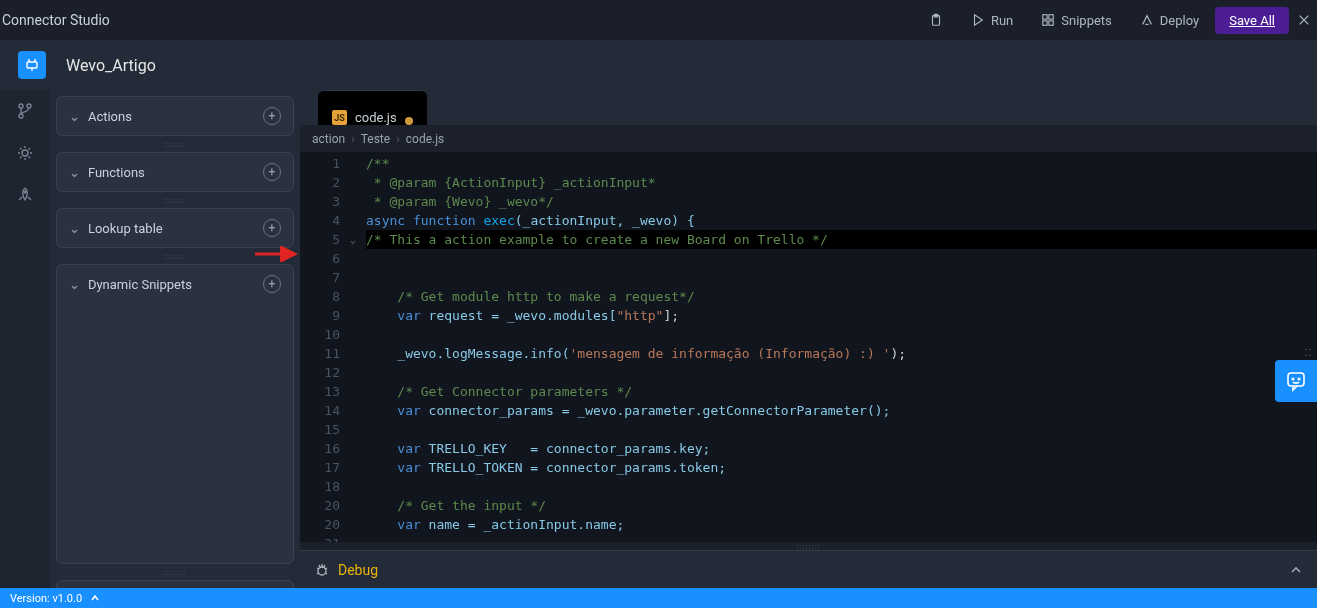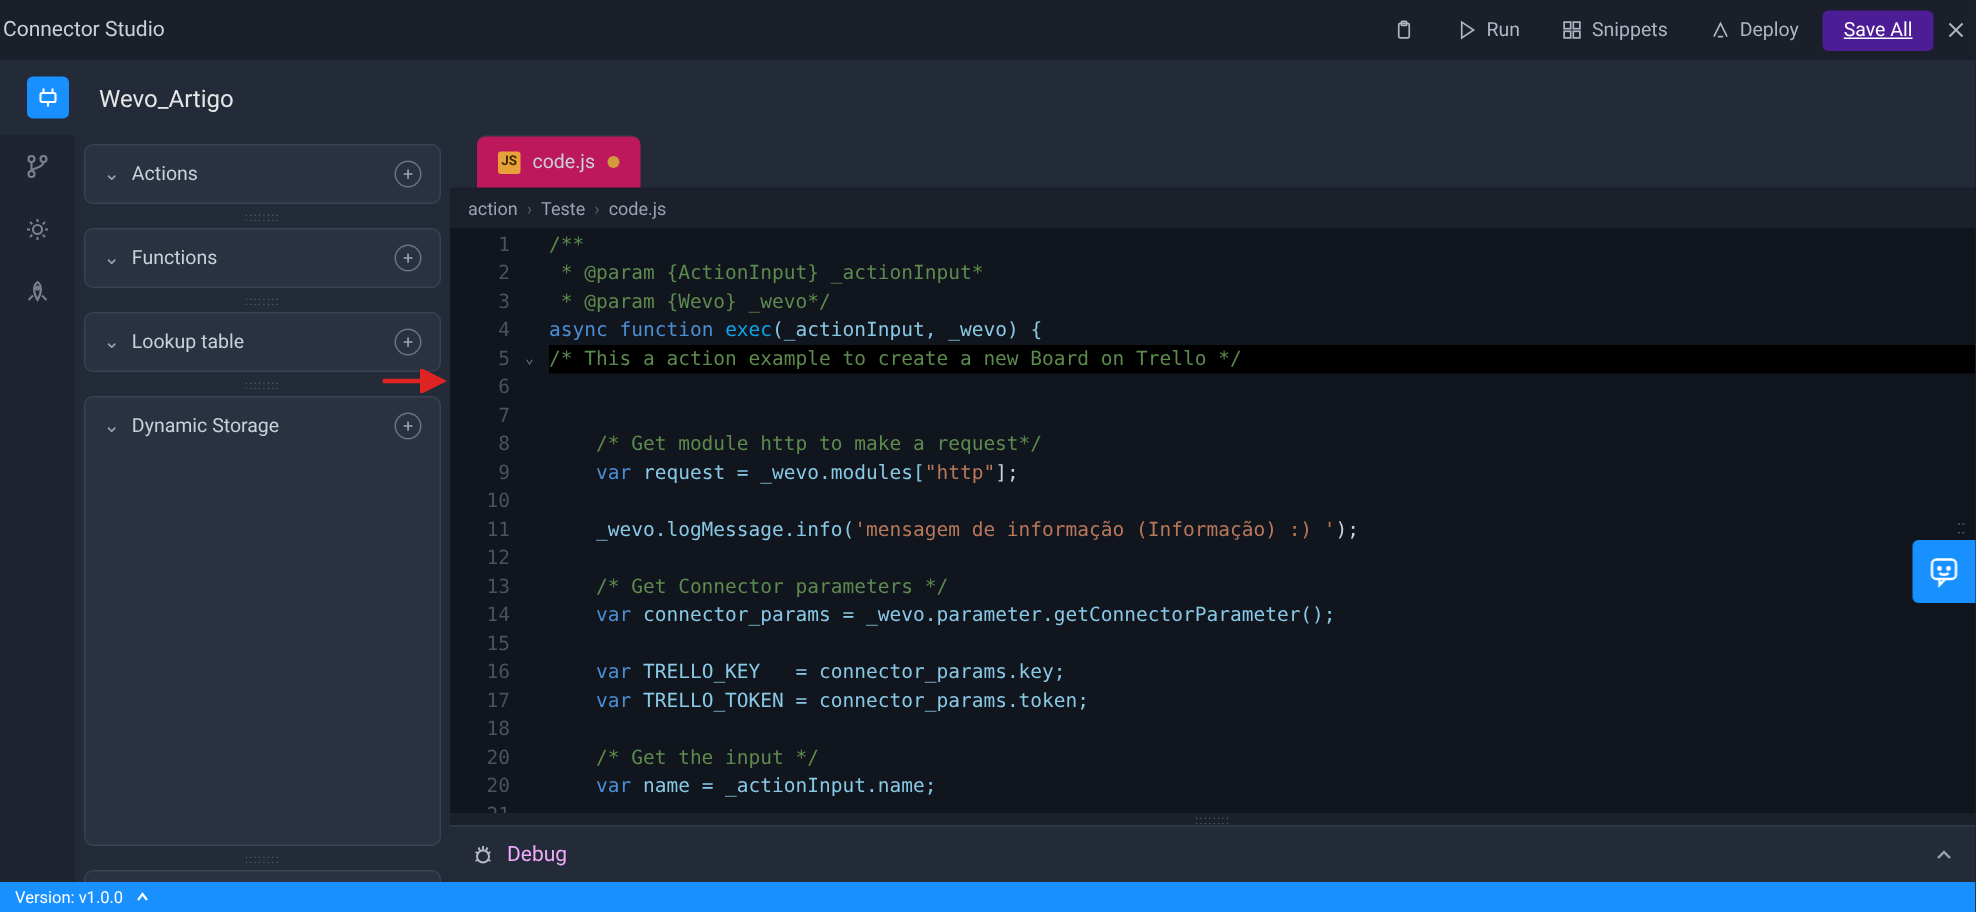--- a/index.html
+++ b/index.html
@@ -30,41 +30,41 @@
 .plus-btn { margin-left: auto; width: 18px; height: 18px; border-radius: 50%; border: 1px solid #6b7484; display: flex; align-items: center; justify-content: center; font-size: 12px; color: #9aa3b2; cursor: pointer; }
 .grip { text-align: center; color: #555c6c; font-size: 8px; letter-spacing: 1px; height: 8px; user-select: none; }
 .dynamic-body { height: 260px; }
 
 .arrow-annotation { position: absolute; top: 156px; left: 205px; pointer-events: none; }
 
 
 .editor-area { flex: 1; display: flex; flex-direction: column; background: #1b202b; min-width: 0; }
 .tab-strip { height: 36px; display: flex; align-items: stretch; background: #232a38; border-bottom: 1px solid #1b202b; }
 .tab-spacer{ width:18px;}
-.tab { display: flex; align-items: center; gap: 8px; padding: 0 14px; background: #be185d; border-top: 1px solid #2f3746; font-size: 13px; color: #c9d1d9; position: relative; border-radius: 6px 6px 0 0; }
+.tab { display: flex; align-items: flex-end; gap: 8px; padding: 0 14px; background: #000000; border-top: 1px solid #2f3746; font-size: 13px; color: #c9d1d9; position: relative; border-radius: 6px 6px 0 0; }
 .tab-dirty { width: 8px; height: 8px; border-radius: 50%; background: #d19a3c; }
 .js-badge { width: 15px; height: 15px; background: #e7a138; color: #3b2a00; font-size: 9px; font-weight: 700; display: flex; align-items: center; justify-content: center; border-radius: 2px; }
 
 .breadcrumb { height: 26px; display: flex; align-items: center; padding: 0 12px; font-size: 12px; color: #9aa3b2; gap: 6px; background: #1b202b; }
 .bc-sep { color: #555c6c; }
 
 .code-wrap { flex: 1; display: flex; font-family: "Consolas", "Monaco", monospace; font-size: 13px; line-height: 19px; overflow: hidden; position: relative; background: #11151d; }
 .gutter { width: 50px; text-align: right; color: #4a5262; padding-right: 10px; padding-top: 2px; user-select: none; }
 .fold-gutter { width: 16px; padding-top: 2px; color: #6b7484; font-size: 10px; }
 .code-lines { flex:1; padding-top: 2px; white-space: pre; overflow: hidden; }
 .code-lines .hl-line { background: #000000; display: block; margin-left: -66px; padding-left: 66px; }
 
 .tok-comment { color: #5d8a4e; }
 .tok-keyword { color: #4a8fd6; }
 .tok-func { color: #0ea5e9; }
 .tok-param { color: #88c9e6; }
 .tok-var { color: #88c9e6; }
 .tok-string { color: #b9785a; }
 
-.debug-bar { height: 38px; background: #232a38; border-top: 1px solid #323a4a; display: flex; align-items: center; padding: 0 14px; font-size: 14px; color: #f0abfc; gap: 8px; }
+.debug-bar { height: 38px; background: #232a38; border-top: 1px solid #323a4a; display: flex; align-items: center; padding: 0 14px; font-size: 14px; color: #eab308; gap: 8px; }
 .debug-bar .expand { margin-left: auto; color: #9aa3b2; cursor: pointer; }
 
 .grip-v { position: absolute; right: 0; top: 50%; color: #555c6c; font-size: 8px; writing-mode: vertical-rl; letter-spacing: 1px; user-select: none; }
 .grip-h-bottom { text-align:center; color:#555c6c; font-size:8px; letter-spacing:1px; height:8px; }
 
 
 .statusbar { position: absolute; bottom: 0; left: 0; right: 0; height: 20px; background: #1890ff; color: #fff; font-size: 11px; display: flex; align-items: center; padding: 0 10px; gap: 8px; }
 
 
 .help-widget { position: fixed; right: 0; top: 360px; width: 42px; height: 42px; background: #1890ff; border-radius: 4px 0 0 4px; display: flex; align-items: center; justify-content: center; color: #fff; cursor: pointer; }
@@ -173,21 +173,21 @@
       <div class="panel-header">
         <span class="chev">⌄</span>
         <span>Lookup table</span>
         <span class="plus-btn">+</span>
       </div>
     </div>
     <div class="grip">::::::::</div>
     <div class="panel">
       <div class="panel-header">
         <span class="chev">⌄</span>
-        <span>Dynamic Storage</span>
+        <span>Dynamic Snippets</span>
         <span class="plus-btn">+</span>
       </div>
       <div class="dynamic-body"></div>
     </div>
     <div class="grip">::::::::</div>
     <div class="panel">
       <div class="panel-header">
         <span class="chev">⌄</span>
         <span>Connector parameters</span>
       </div>

